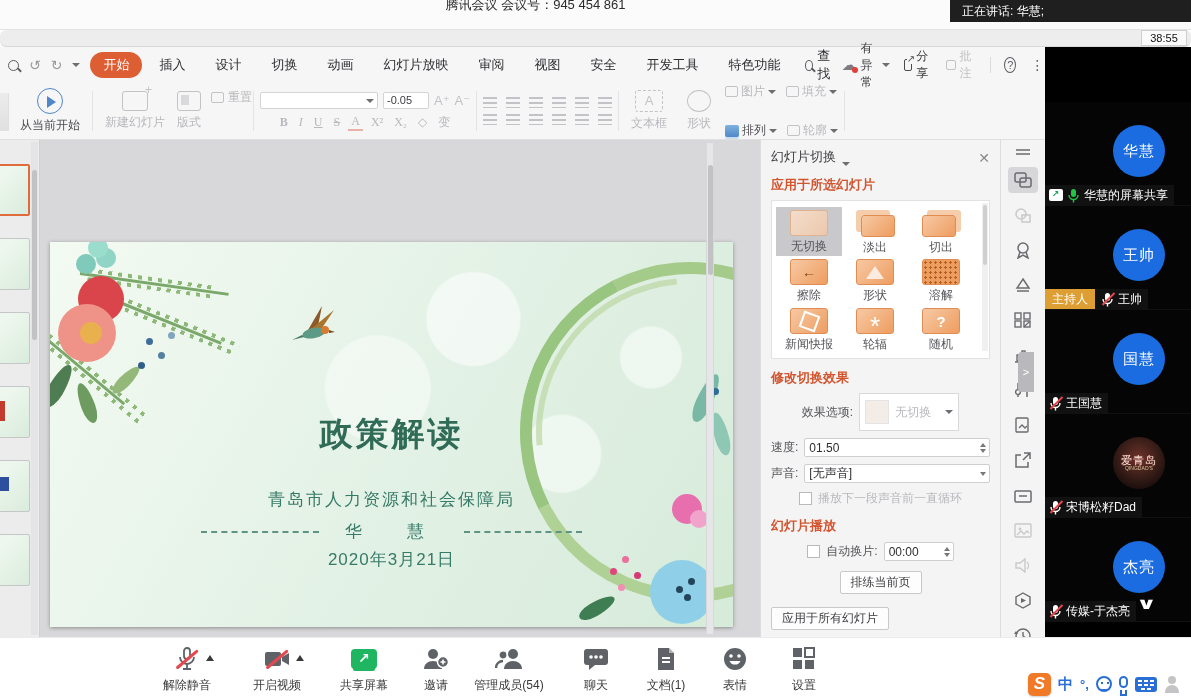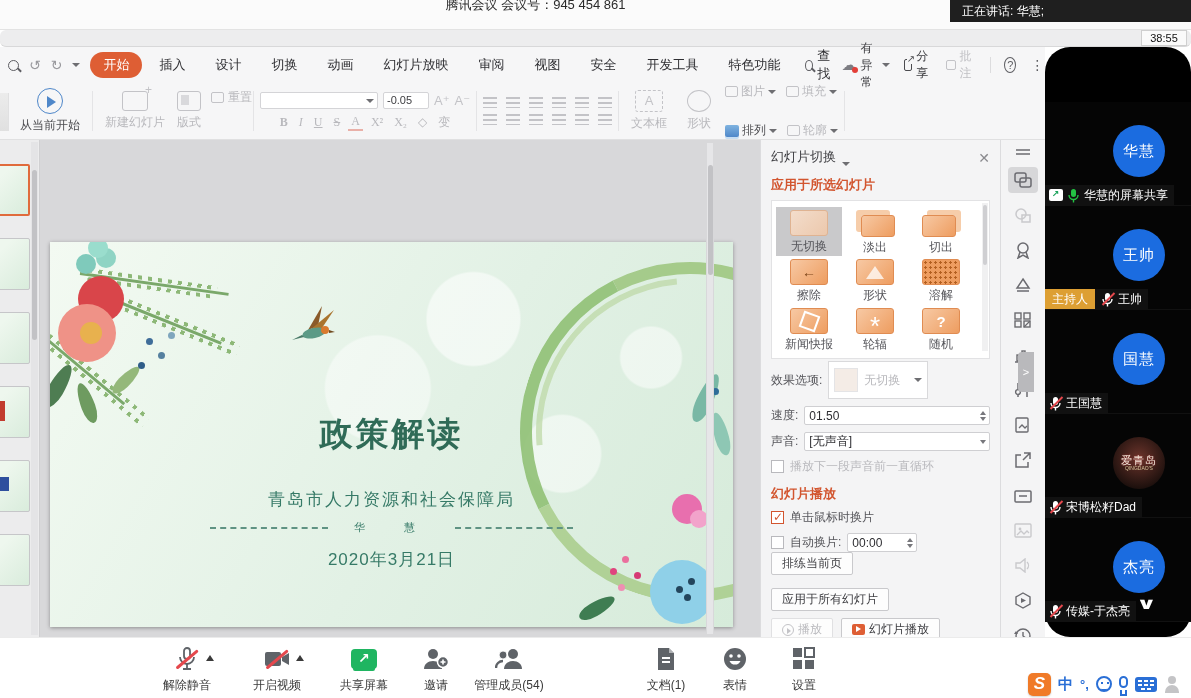--- a/index.html
+++ b/index.html
@@ -100,21 +100,21 @@
       radial-gradient(circle at 48% 38%, rgba(255,255,255,.45) 0 52px, rgba(255,255,255,0) 54px),
       radial-gradient(circle at 88% 30%, rgba(255,255,255,.5) 0 30px, rgba(255,255,255,0) 32px),
       linear-gradient(120deg,#f3faf2,#e2f1e5 55%,#d6ebda);
       box-shadow:0 1px 4px rgba(0,0,0,.35); overflow:hidden; }
   .s-title { position:absolute; left:0; width:100%; text-align:center; color:#2f6b57; font-weight:600; letter-spacing:3px; }
   #s-title1 { top:128px; font-size:33px; }
   #s-title2 { top:170px; font-size:33px; }
   #s-sub { position:absolute; left:0; top:246px; width:100%; text-align:center; color:#367a67; font-size:17px; letter-spacing:2px; }
   #s-authrow { position:absolute; left:0; top:278px; width:100%; display:flex; align-items:center; justify-content:center; gap:26px; }
   .dashline { width:118px; border-top:2px dashed #5f9383; }
-  #s-author { color:#367a67; font-size:11px; letter-spacing:14px; }
+  #s-author { color:#367a67; font-size:17px; letter-spacing:14px; }
   #s-date { position:absolute; left:0; top:306px; width:100%; text-align:center; color:#367a67; font-size:17px; letter-spacing:1px; }
   
   .ring { position:absolute; left:470px; top:20px; width:340px; height:340px; border-radius:50%; border:12px solid transparent; border-left-color:#8cbe6f; border-bottom-color:#a9cd8a; border-top-color:#9cc57c; transform:rotate(18deg); opacity:.85; }
   .ring2 { position:absolute; left:486px; top:36px; width:308px; height:308px; border-radius:50%; border:6px solid transparent; border-left-color:#bcd8a4; transform:rotate(40deg); opacity:.7; }
   .leaf { position:absolute; border-radius:50% 50% 50% 50%/60% 60% 40% 40%; }
   .petal { position:absolute; border-radius:50%; }
   .fern { position:absolute; width:150px; height:3px; background:#7aa86a; transform-origin:left center; }
   .fern::before { content:""; position:absolute; left:8px; top:-5px; width:130px; height:4px; background:repeating-linear-gradient(90deg,#8db877 0 4px, transparent 4px 10px); border-radius:2px; }
   .fern::after { content:""; position:absolute; left:8px; top:4px; width:130px; height:4px; background:repeating-linear-gradient(90deg,#8db877 0 4px, transparent 4px 10px); border-radius:2px; }
   .berry { position:absolute; width:7px; height:7px; border-radius:50%; }
@@ -136,21 +136,21 @@
   .ticon.t-fade { box-shadow:-5px -5px 0 #f6cdaa; margin-left:5px; margin-top:5px; width:34px; height:23px; }
   .ticon.t-cut { box-shadow:5px -5px 0 #f6cdaa; margin-right:5px; margin-top:5px; width:34px; height:23px; }
   .ticon.t-wipe::after { content:"←"; color:#7c4418; font-size:14px; font-weight:bold; }
   .ticon.t-shape::after { content:""; width:0; height:0; border-left:9px solid transparent; border-right:9px solid transparent; border-bottom:13px solid rgba(255,255,255,.75); }
   .ticon.t-dissolve { background-color:#ee9d60; background-image:radial-gradient(#b35f20 1.2px, transparent 1.3px); background-size:5px 5px; }
   .ticon.t-news::after { content:""; width:13px; height:13px; border:2px solid #fff; transform:rotate(20deg); }
   .ticon.t-wheel::after { content:"*"; color:#fff; font-size:26px; line-height:10px; margin-top:10px; }
   .ticon.t-random::after { content:"?"; color:#fff; font-size:15px; font-weight:bold; }
   #tg-sb { position:absolute; right:1px; top:2px; width:6px; height:148px; background:#f0f0f1; }
   #tg-sb .th { position:absolute; left:1px; top:2px; width:4px; height:60px; background:#cfcfd2; border-radius:2px; }
-  .prow { display:flex; align-items:center; margin-top:7px; font-size:12px; color:#55555a; }
+  .prow { display:flex; align-items:center; margin-top:7px; font-size:12px; color:#55555a;justify-content:center; }
   .plabel { margin-right:6px; white-space:nowrap; }
   #effect-box { width:100px; height:38px; background:#fff; border:1px solid #d9d9db; display:flex; align-items:center; gap:6px; padding:0 5px; color:#b9b9bd; }
   #effect-swatch { width:24px; height:24px; background:#f4ece6; border:1px solid #e4e4e6; }
   .spin { flex:1; height:19px; background:#fff; border:1px solid #cfcfd2; border-radius:2px; display:flex; align-items:center; padding:0 4px; font-size:12px; color:#2e2e32; position:relative; }
   .spin .arr { position:absolute; right:3px; display:flex; flex-direction:column; gap:2px; }
   .tri-u { width:0; height:0; border-left:3.5px solid transparent; border-right:3.5px solid transparent; border-bottom:4px solid #77777c; }
   .tri-d { width:0; height:0; border-left:3.5px solid transparent; border-right:3.5px solid transparent; border-top:4px solid #77777c; }
   .cb { width:13px; height:13px; border:1px solid #b9b9bd; background:#fff; margin-right:6px; position:relative; flex:none; }
   .cb.checked { border-color:#d2552f; }
   .cb.checked::after { content:"✓"; position:absolute; left:1px; top:-2px; color:#d2552f; font-size:12px; font-weight:bold; }
@@ -163,21 +163,21 @@
 
   
   #iconstrip { position:absolute; left:1000px; top:0; width:45px; height:497px; background:#f4f4f5; border-left:1px solid #dcdcde; display:flex; flex-direction:column; align-items:center; padding-top:6px; gap:9px; }
   .sic { width:30px; height:26px; display:flex; align-items:center; justify-content:center; color:#6b6b70; border-radius:4px; flex:none; }
   .sic.sel { background:#d7d7d9; }
   .sic.off { color:#c9c9cc; }
   .sic svg { display:block; }
   #expand-tab { position:absolute; left:1018px; top:212px; width:16px; height:40px; background:#b9b9bc; border-radius:4px 0 0 4px; color:#fff; display:flex; align-items:center; justify-content:center; font-size:11px; }
 
   
-  #videos { left:1045px; top:47px; width:146px; height:590px; background:#000;border-radius:25px; }
+  #videos { left:1045px; top:47px; width:146px; height:590px; background:#000; }
   .tile { position:absolute; left:0; width:146px; height:104px; background:#050505; border-bottom:1px solid #111; }
   .avatar { position:absolute; left:68px; top:23px; width:52px; height:52px; border-radius:50%; background:#1b6ce0; color:#fff; font-size:15px; display:flex; align-items:center; justify-content:center; letter-spacing:1px; }
   .avatar.photo { background:radial-gradient(circle at 50% 40%, #6b342b, #1d100d 75%); flex-direction:column; line-height:1.1; }
   .avatar.photo .l1 { font-size:11px; color:#f2e9dc; text-shadow:0 0 2px #a33; }
   .avatar.photo .l2 { font-size:5px; color:#d8c49a; letter-spacing:0; }
   .namebar { position:absolute; left:0; bottom:0; height:20px; max-width:146px; background:rgba(18,18,18,.92); display:flex; align-items:center; gap:4px; padding:0 6px 0 4px; color:#fff; font-size:12px; white-space:nowrap; overflow:hidden; }
   .hostbadge { background:#dd9f33; color:#fff; font-size:12px; height:20px; line-height:20px; padding:0 7px; margin-left:-4px; margin-right:2px; }
   .micw { position:relative; width:13px; height:15px; flex:none; }
   .micw svg { display:block; }
   .micw.muted::after { content:""; position:absolute; left:-1px; top:6px; width:17px; height:2px; background:#e5484d; transform:rotate(-45deg); }
@@ -486,20 +486,21 @@
             <span>轮辐</span>
           </div>
         <div class="tcell">
             <span class="ticon t-random"></span>
             <span>随机</span>
           </div>
         <div id="tg-sb">
             <span class="th abs"></span>
           </div>
       </div>
+      <div class="orange-h">修改切换效果</div>
       <div class="prow" style="margin-top:2px;">
         <span class="plabel">效果选项:</span>
         <span id="effect-box">
           <span id="effect-swatch"></span>
           <span>无切换</span>
           <span class="caret-d" style="margin-left:auto;"></span>
         </span>
       </div>
       <div class="prow">
         <span class="plabel">速度:</span>
@@ -518,36 +519,32 @@
           <span class="arr">
               <span class="tri-d"></span>
             </span>
         </span>
       </div>
       <div class="prow" style="color:#b9b9bd;">
         <span class="cb"></span>
         <span>播放下一段声音前一直循环</span>
       </div>
       <div class="orange-h">幻灯片播放</div>
-      <div class="prow" style="margin-top:0;">
-        <span class="cb checked"></span>
-        <span>单击鼠标时换片</span>
-      </div>
       <div class="prow">
         <span class="cb"></span>
         <span class="plabel">自动换片:</span>
         <span class="spin" style="flex:none; width:70px;">
           <span>00:00</span>
           <span class="arr">
               <span class="tri-u"></span>
               <span class="tri-d"></span>
             </span>
         </span>
       </div>
-      <div style="">
+      <div style="margin-top:10px;text-align:center;">
         <span class="pbtn">
             <span>排练当前页</span>
           </span>
       </div>
       <div style="margin-top:13px;">
         <span class="pbtn">
             <span>应用于所有幻灯片</span>
           </span>
       </div>
       <div style="margin-top:7px; display:flex; gap:8px;">
@@ -788,20 +785,32 @@
     <span class="bico">
       <svg width="28" height="24" viewBox="0 0 28 24">
           <circle cx="18" cy="7" r="5" fill="currentColor"></circle>
           <path d="M9 22c0-5 4-8 9-8s9 3 9 8z" fill="currentColor"></path>
           <circle cx="8" cy="8" r="4" fill="currentColor" stroke="#fff" stroke-width="1.2"></circle>
           <path d="M1 21c0-4 3-7 7-7" fill="none" stroke="currentColor" stroke-width="2.4"></path>
         </svg>
     </span>
     <span class="blbl">管理成员(54)</span>
   </div>
+  <div class="bitem" style="left:559px;">
+    <span class="bico">
+      <svg width="26" height="24" viewBox="0 0 26 24">
+          <rect x="1" y="2" width="24" height="16" rx="3" fill="currentColor"></rect>
+          <path d="M6 18l0 5 6-5z" fill="currentColor"></path>
+          <circle cx="8" cy="10" r="1.8" fill="#fff"></circle>
+          <circle cx="13" cy="10" r="1.8" fill="#fff"></circle>
+          <circle cx="18" cy="10" r="1.8" fill="#fff"></circle>
+        </svg>
+    </span>
+    <span class="blbl">聊天</span>
+  </div>
   <div class="bitem" style="left:629px;">
     <span class="bico">
       <svg width="20" height="24" viewBox="0 0 20 24">
           <path d="M2 1h11l5 5v17H2z" fill="currentColor"></path>
           <path d="M13 1v5h5" fill="#fff" opacity=".5"></path>
           <path d="M6 11h8M6 15h8" stroke="#fff" stroke-width="2"></path>
         </svg>
     </span>
     <span class="blbl">文档(1)</span>
   </div>

